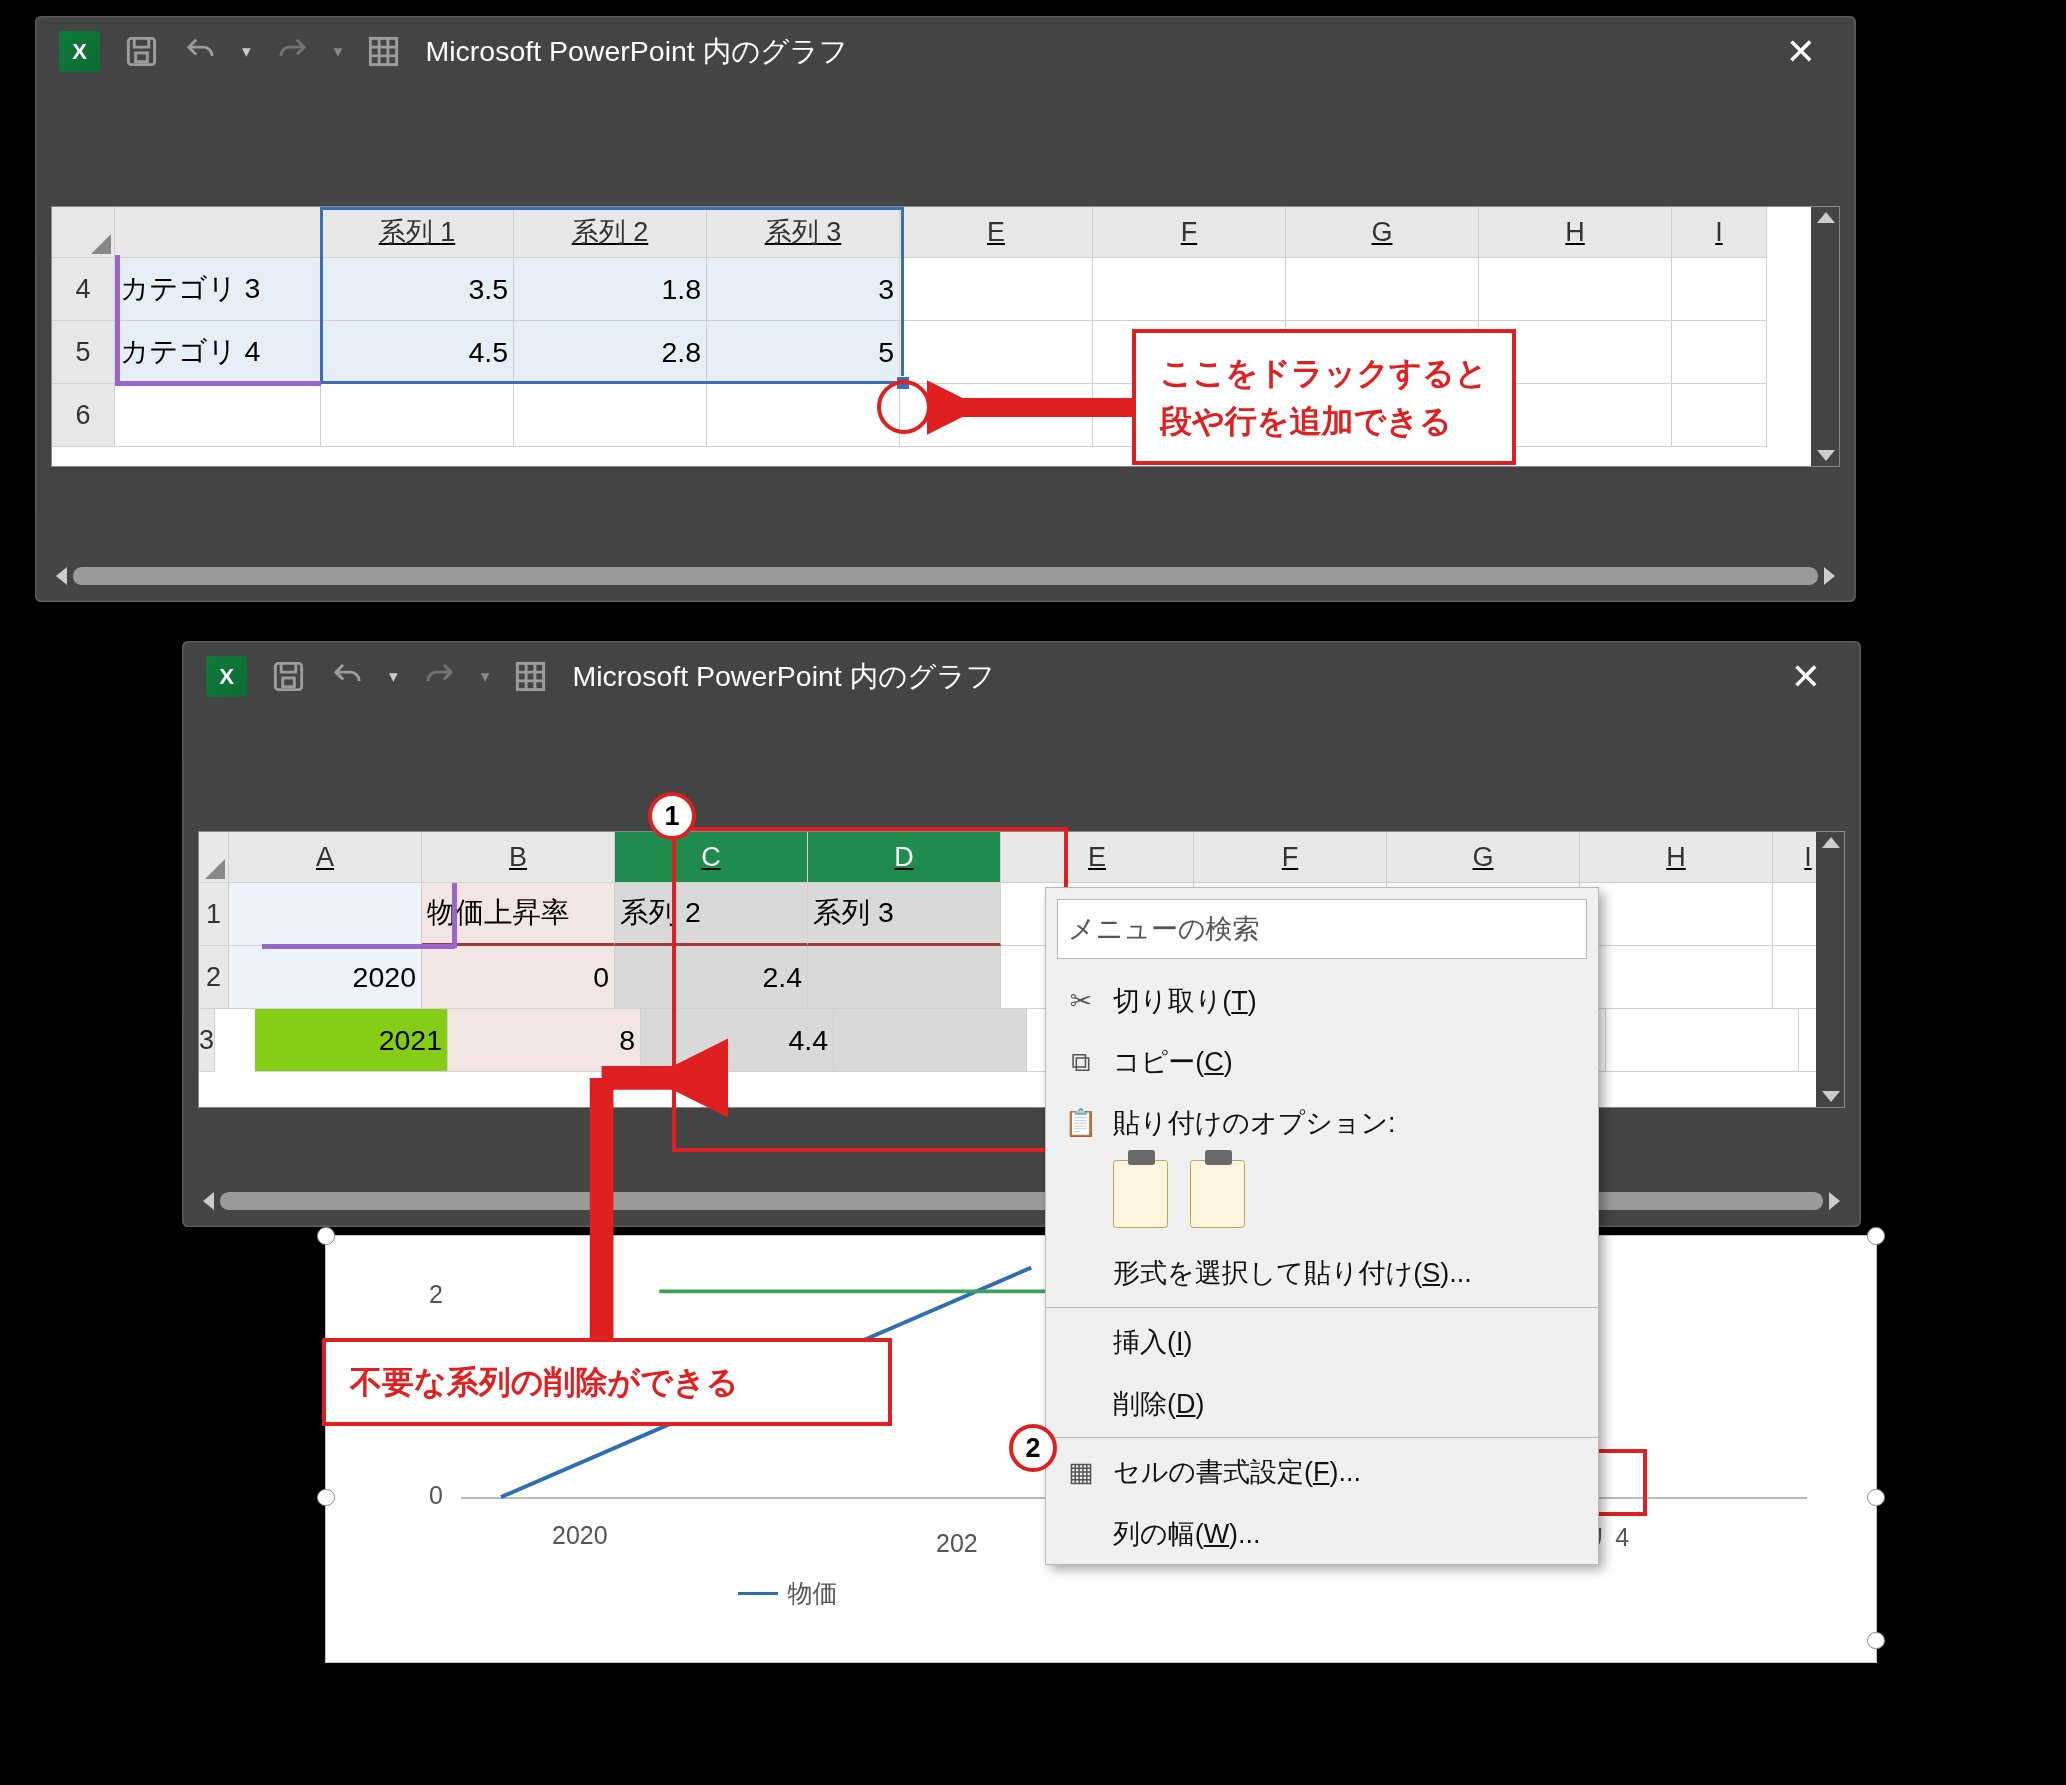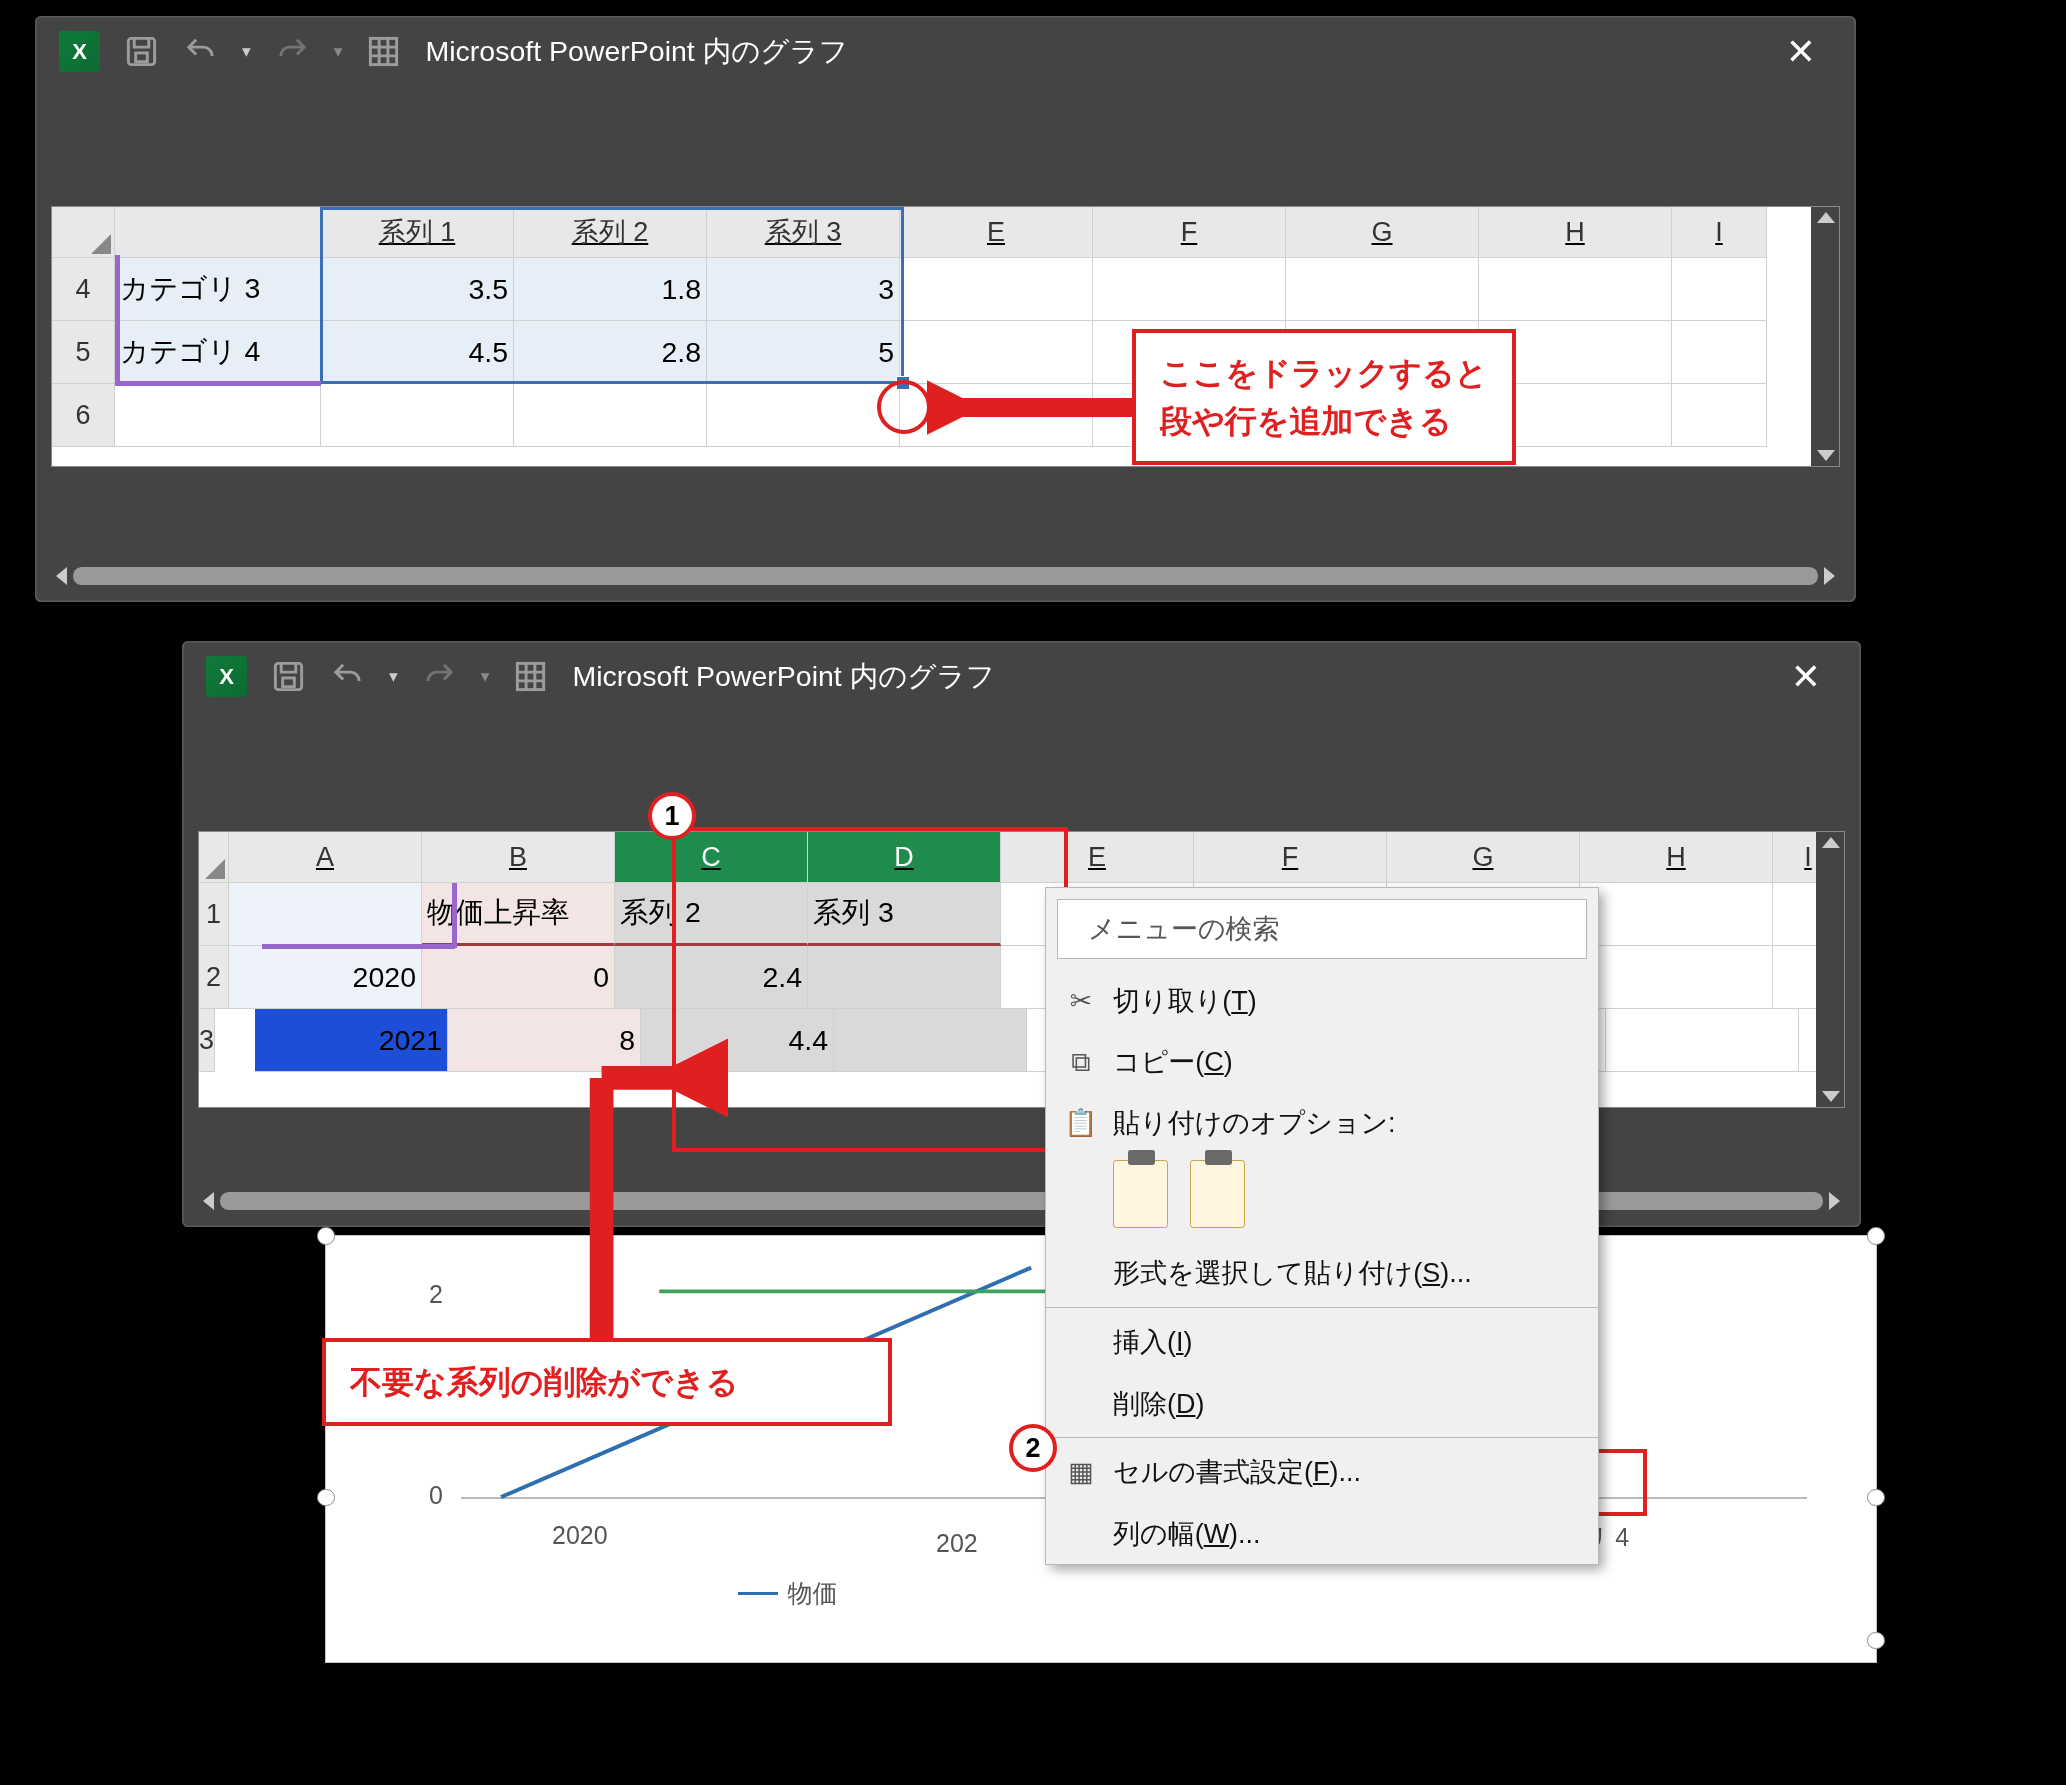--- a/index.html
+++ b/index.html
@@ -152,21 +152,21 @@
   }
   
   .ctx{
     position:absolute;background:var(--menu-bg);
     border:0.8px solid var(--menu-border);
     box-shadow:4.8px 4.8px 11px rgba(0,0,0,.35);
     width:554px;z-index:25;
   }
   .ctx .search{
     margin:11px;border:0.8px solid var(--menu-border);
-    padding:11px 30px;font-size:27px;color:#555;
+    padding:11px 10px;font-size:27px;color:#555;
     background:#fff;
   }
   .ctx hr{border:none;border-top:0.8px solid var(--menu-border);margin:3.2px 0;}
   .ctx .item{
     display:flex;align-items:center;padding:12.7px 19px;font-size:27px;
     color:#111;gap:16px;
   }
   .ctx .item .k{text-decoration:underline;}
   .ctx .item .ic{width:32px;display:flex;justify-content:center;color:#555;}
   .ctx .paste-icons{display:flex;gap:22px;padding:6.3px 19px 14.3px 67px;}
@@ -366,21 +366,21 @@
       <div class="cell" style="background:#d9d9d9;">2.4</div>
       <div class="cell" style="background:#d9d9d9;"></div>
       <div class="cell"></div>
       <div class="cell"></div>
       <div class="cell"></div>
       <div class="cell"></div>
       <div class="cell" style="flex-basis:71px;"></div>
     </div>
     <div class="row">
       <div class="row-h">3</div>
-      <div class="cell" style="background:#1d4ed8;margin-left:40px;">2021</div>
+      <div class="cell" style="background:#84cc16;margin-left:40px;">2021</div>
       <div class="cell" style="background:#f4e5e5;">8</div>
       <div class="cell" style="background:#d9d9d9;">4.4</div>
       <div class="cell" style="background:#d9d9d9;"></div>
       <div class="cell"></div>
       <div class="cell"></div>
       <div class="cell"></div>
       <div class="cell"></div>
       <div class="cell" style="flex-basis:71px;"></div>
     </div>
 

